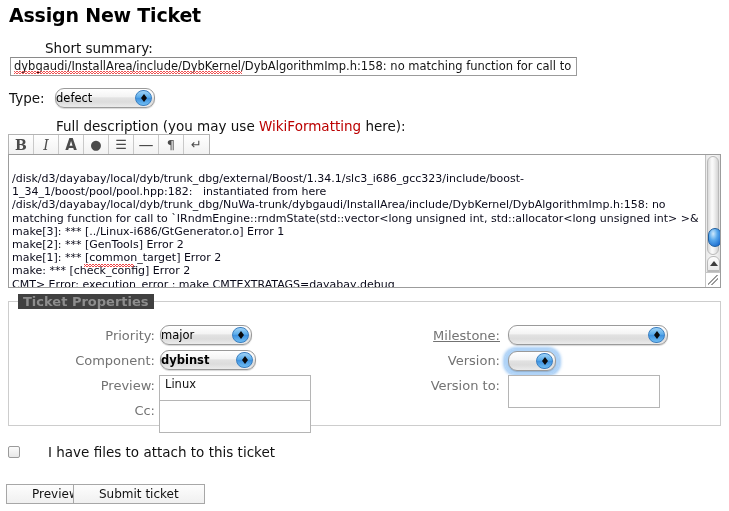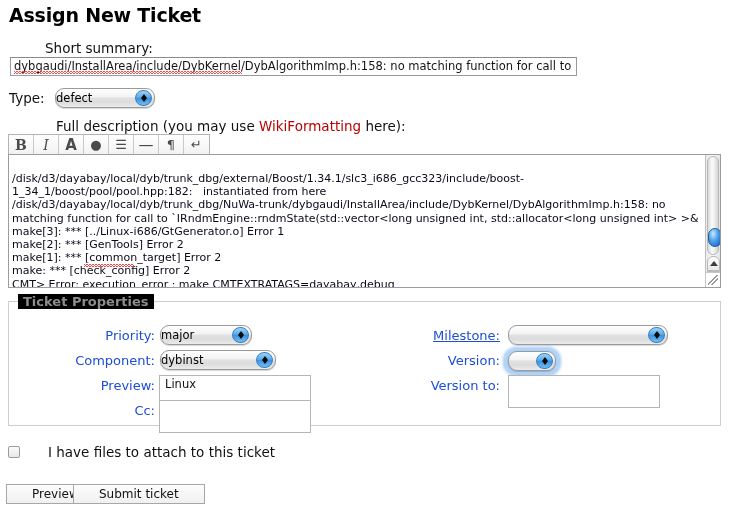--- a/index.html
+++ b/index.html
@@ -285,52 +285,52 @@
     width: 713px;
     height: 125px;
     border: 1px solid #cdcdcd;
     box-sizing: border-box;
     background: transparent;
   }
   #props-legend {
     position: absolute;
     left: 18px;
     top: 294px;
-    background: #000000;
+    background: #404040;
     padding: 0 5px;
     font-size: 13px;
     font-weight: bold;
     color: #8d8d8d;
   }
 
   .prop-label {
     position: absolute;
     text-align: right;
     font-size: 13px;
-    color: #1d4ed8;
+    color: #737373;
   }
   .text-input {
     position: absolute;
     box-sizing: border-box;
     height: 33px;
     border: 1px solid #b5b5b5;
     background: #fff;
     font-family: "DejaVu Sans", "Liberation Sans", sans-serif;
     font-size: 11.5px;
     color: #101010;
     padding: 0 5px;
     outline: none;
     line-height: 17px;
   }
 
   
   #priority-label  { left: 40px;  top: 328px; width: 115px; }
   #priority-select { left: 160px; top: 325px; width: 92px; }
   #component-label { left: 40px;  top: 353px; width: 115px; }
-  #component-select{ left: 160px; top: 350px; width: 116px; }
+  #component-select{ left: 160px; top: 350px; width: 96px; font-weight: bold; }
   #keywords-label  { left: 40px;  top: 378px; width: 115px; }
   #keywords-input  { left: 159px; top: 375px; width: 152px; }
   #cc-label        { left: 40px;  top: 403px; width: 115px; }
   #cc-input        { left: 159px; top: 400px; width: 152px; }
 
   
   #milestone-label { left: 380px; top: 328px; width: 120px; text-decoration: underline; }
   #milestone-select{ left: 508px; top: 325px; width: 160px; }
   #version-label   { left: 380px; top: 353px; width: 120px; }
   #version-wrap {

